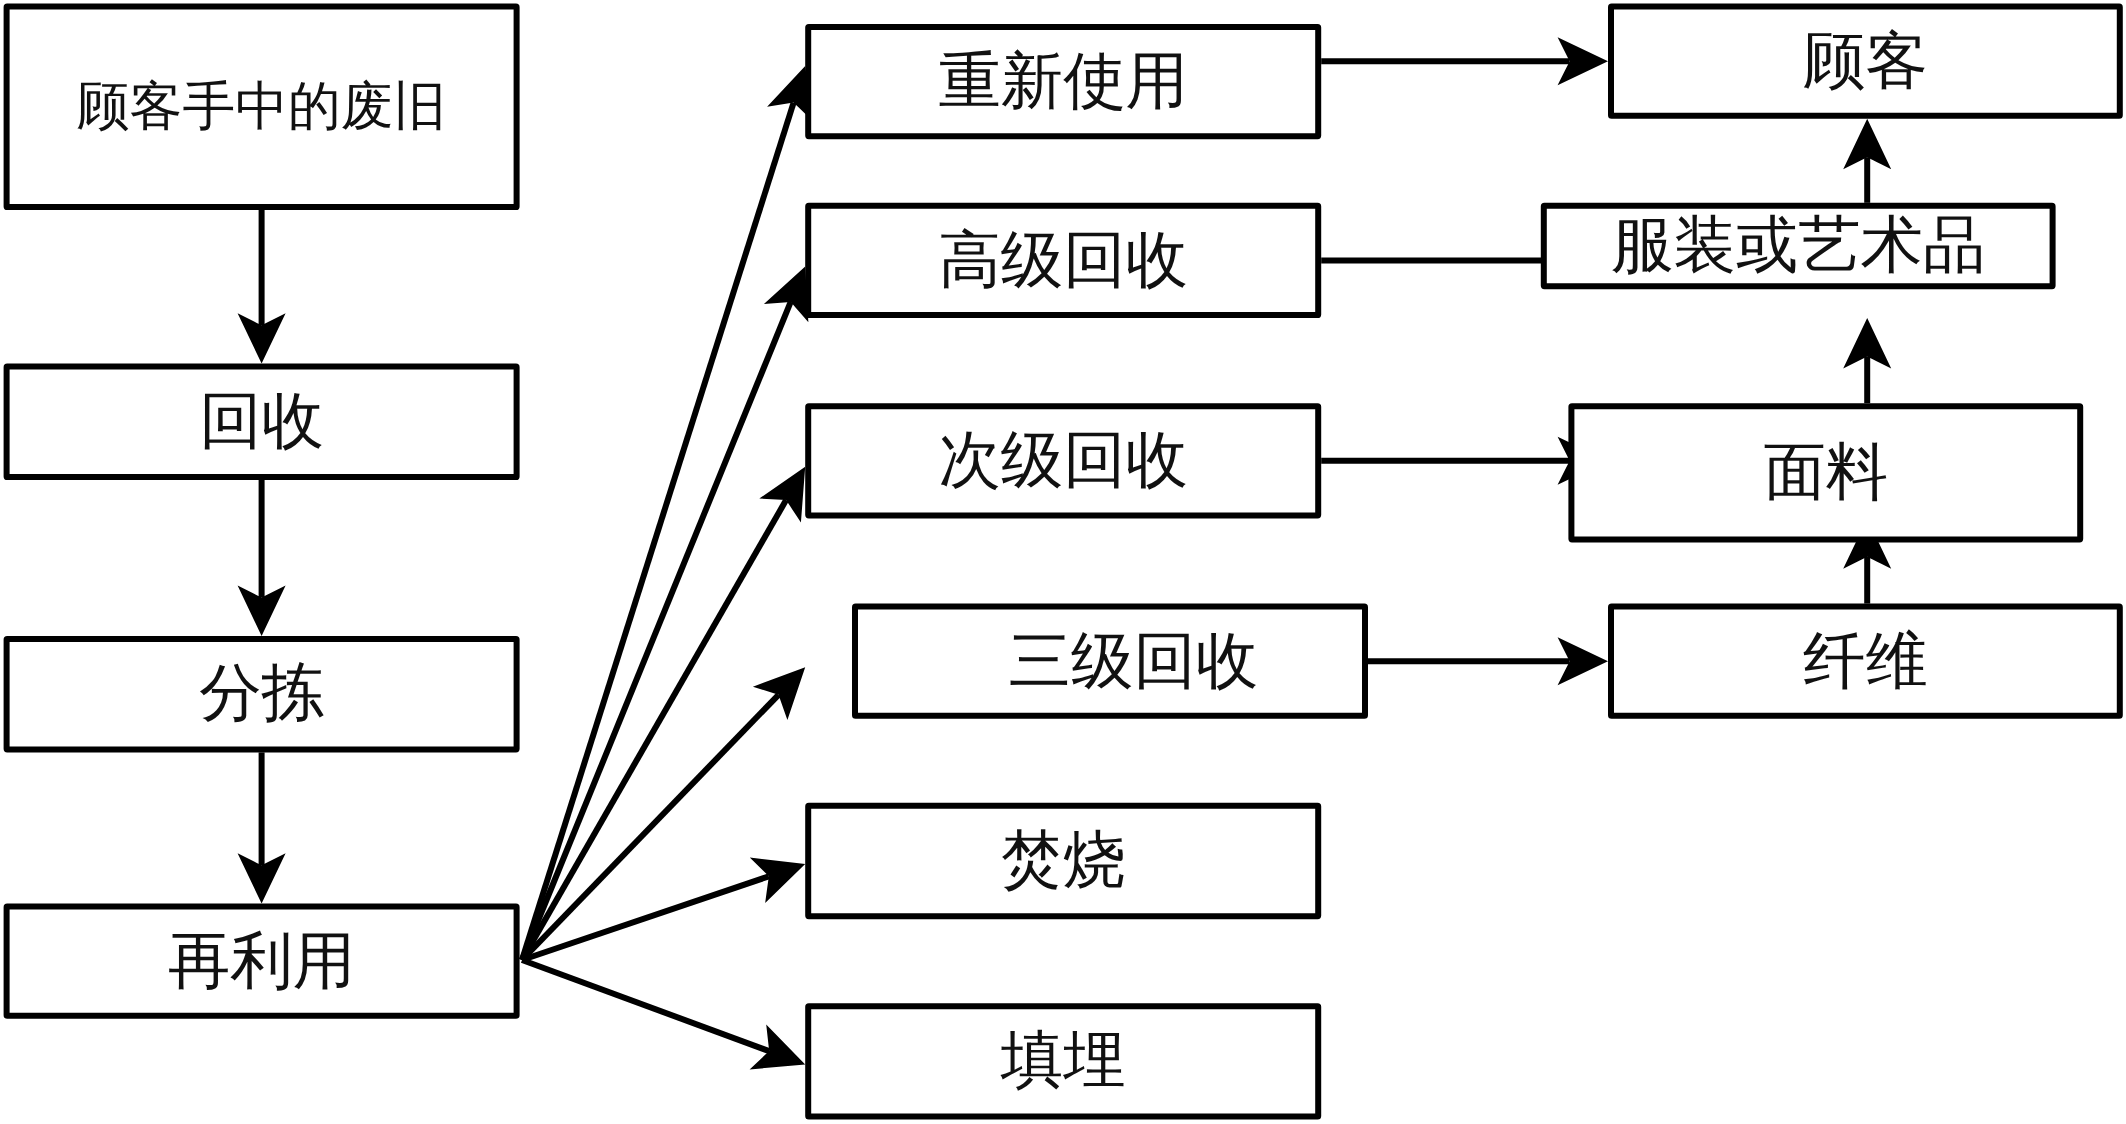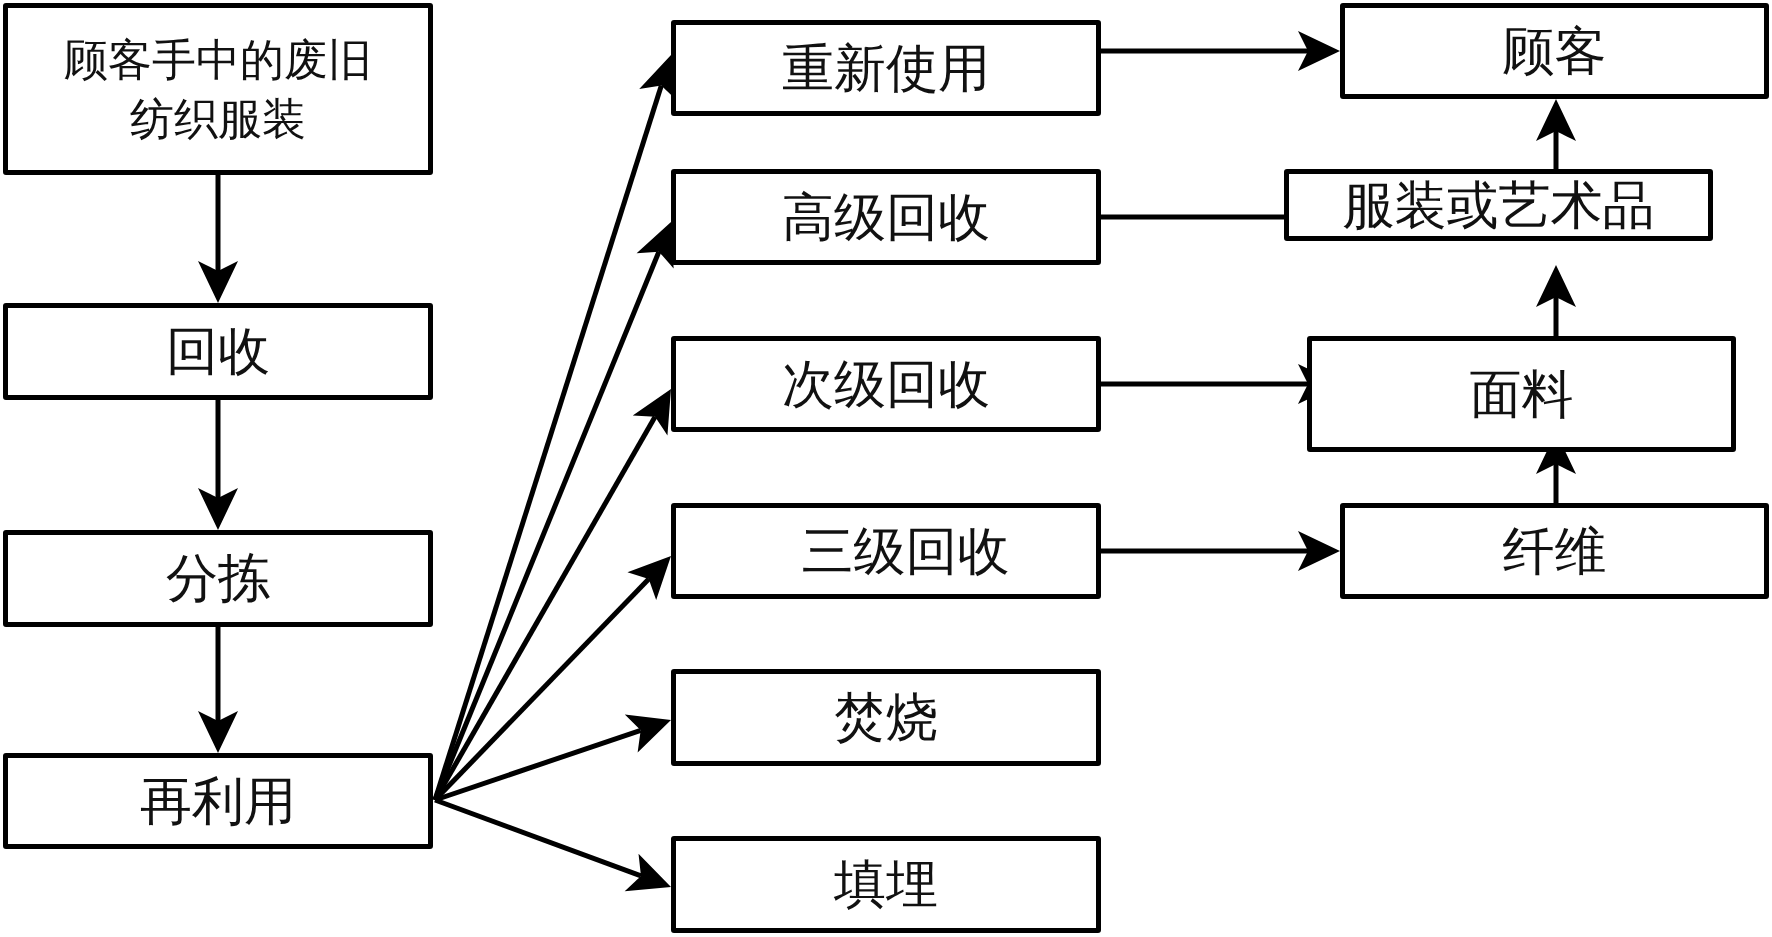--- a/index.html
+++ b/index.html
@@ -78,30 +78,29 @@
     </g>
     <g>
       <line x1="1556" y1="169" x2="1556" y2="131" stroke="#000000" stroke-width="5"></line>
       <path d="M1556,99 L1576,141 Q1556,131 1556,131 L1536,141 Z" fill="#000000"></path>
     </g>
   </svg>
 
 <div class="box title" style="left:3px;top:3px;width:430px;height:172px;">
   <div>
     <span>顾客手中的废旧</span>
-    <span>纺织服装</span>
   </div>
 </div>
 <div class="box" style="left:3px;top:303px;width:430px;height:97px;">回收</div>
 <div class="box" style="left:3px;top:530px;width:430px;height:97px;text-align:right;">分拣</div>
 <div class="box" style="left:3px;top:753px;width:430px;height:96px;">再利用</div>
 
 <div class="box" style="left:671px;top:20px;width:430px;height:96px;">重新使用</div>
 <div class="box" style="left:671px;top:169px;width:430px;height:96px;">高级回收</div>
 <div class="box" style="left:671px;top:336px;width:430px;height:96px;">次级回收</div>
-<div class="box" style="left:671px;top:503px;width:430px;height:96px;padding-left:39px;">三级回收</div>
+<div class="box" style="left:710px;top:503px;width:430px;height:96px;padding-left:39px;">三级回收</div>
 <div class="box" style="left:671px;top:669px;width:430px;height:97px;text-align:right;">焚烧</div>
 <div class="box" style="left:671px;top:836px;width:430px;height:97px;">填埋</div>
 
 <div class="box" style="left:1340px;top:3px;width:429px;height:96px;">顾客</div>
 <div class="box" style="left:1284px;top:169px;width:429px;height:72px;">服装或艺术品</div>
 <div class="box" style="left:1307px;top:336px;width:429px;height:116px;">面料</div>
 <div class="box" style="left:1340px;top:503px;width:429px;height:96px;">纤维</div>
 
 </body></html>

